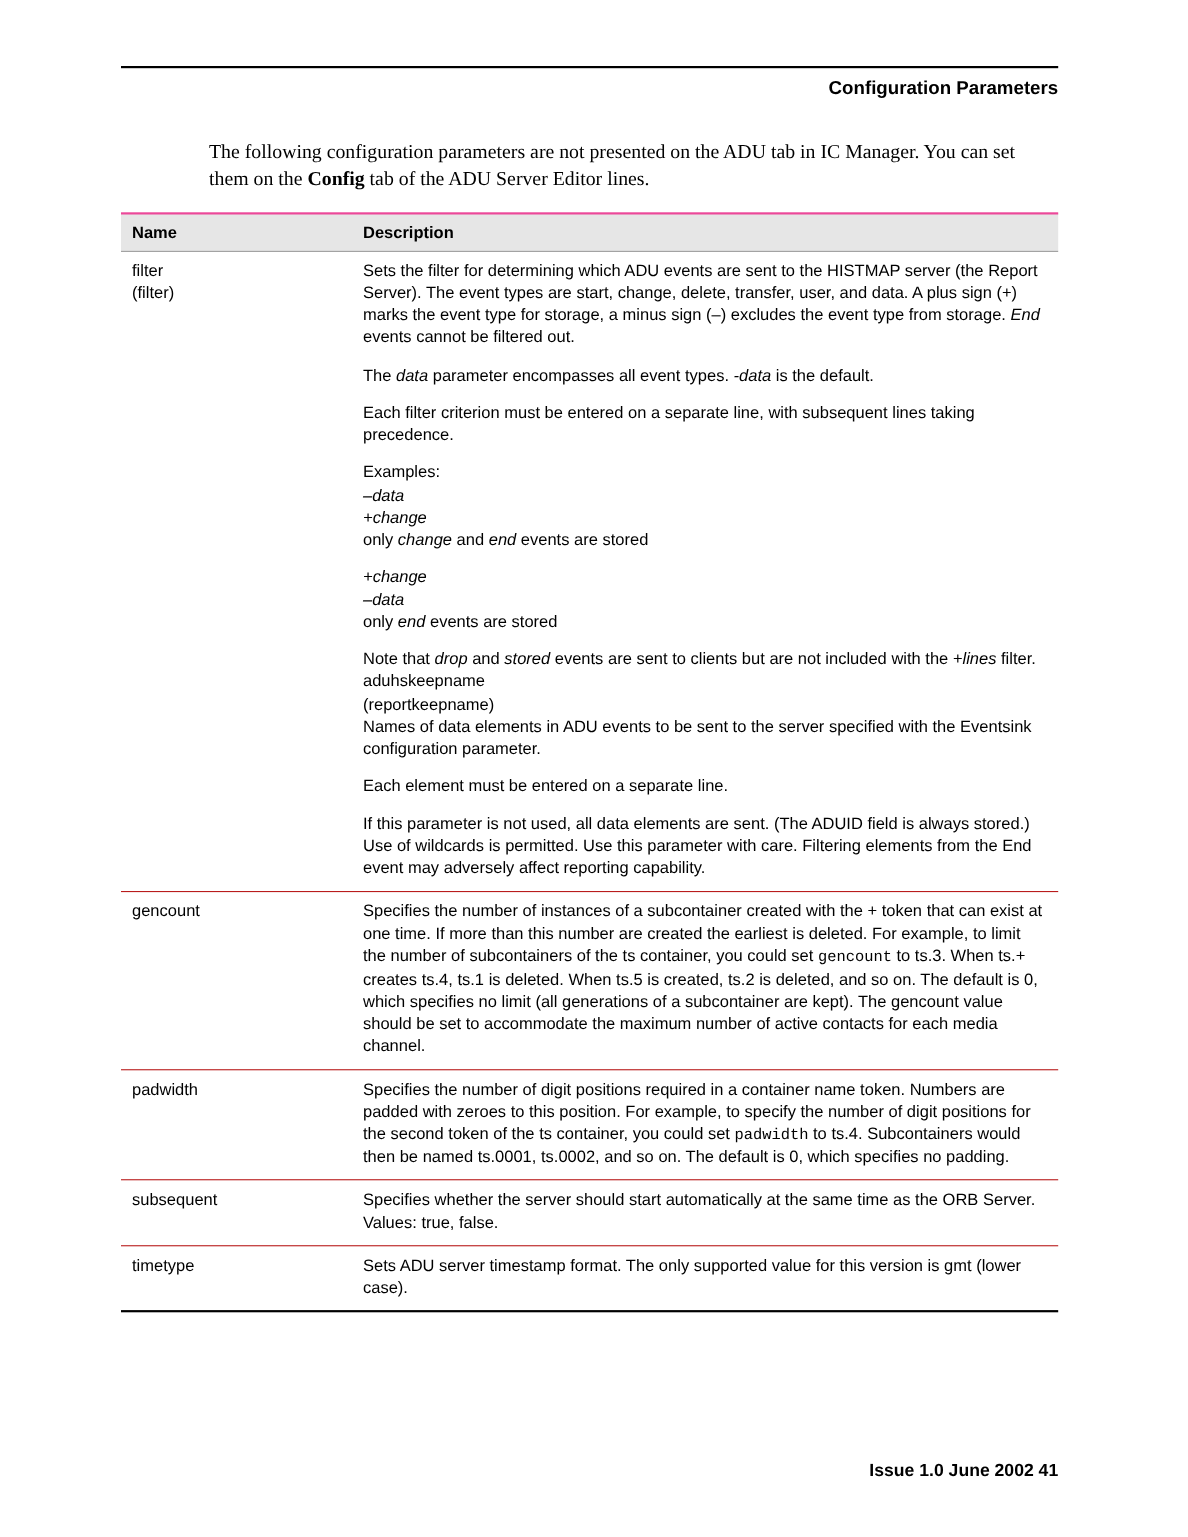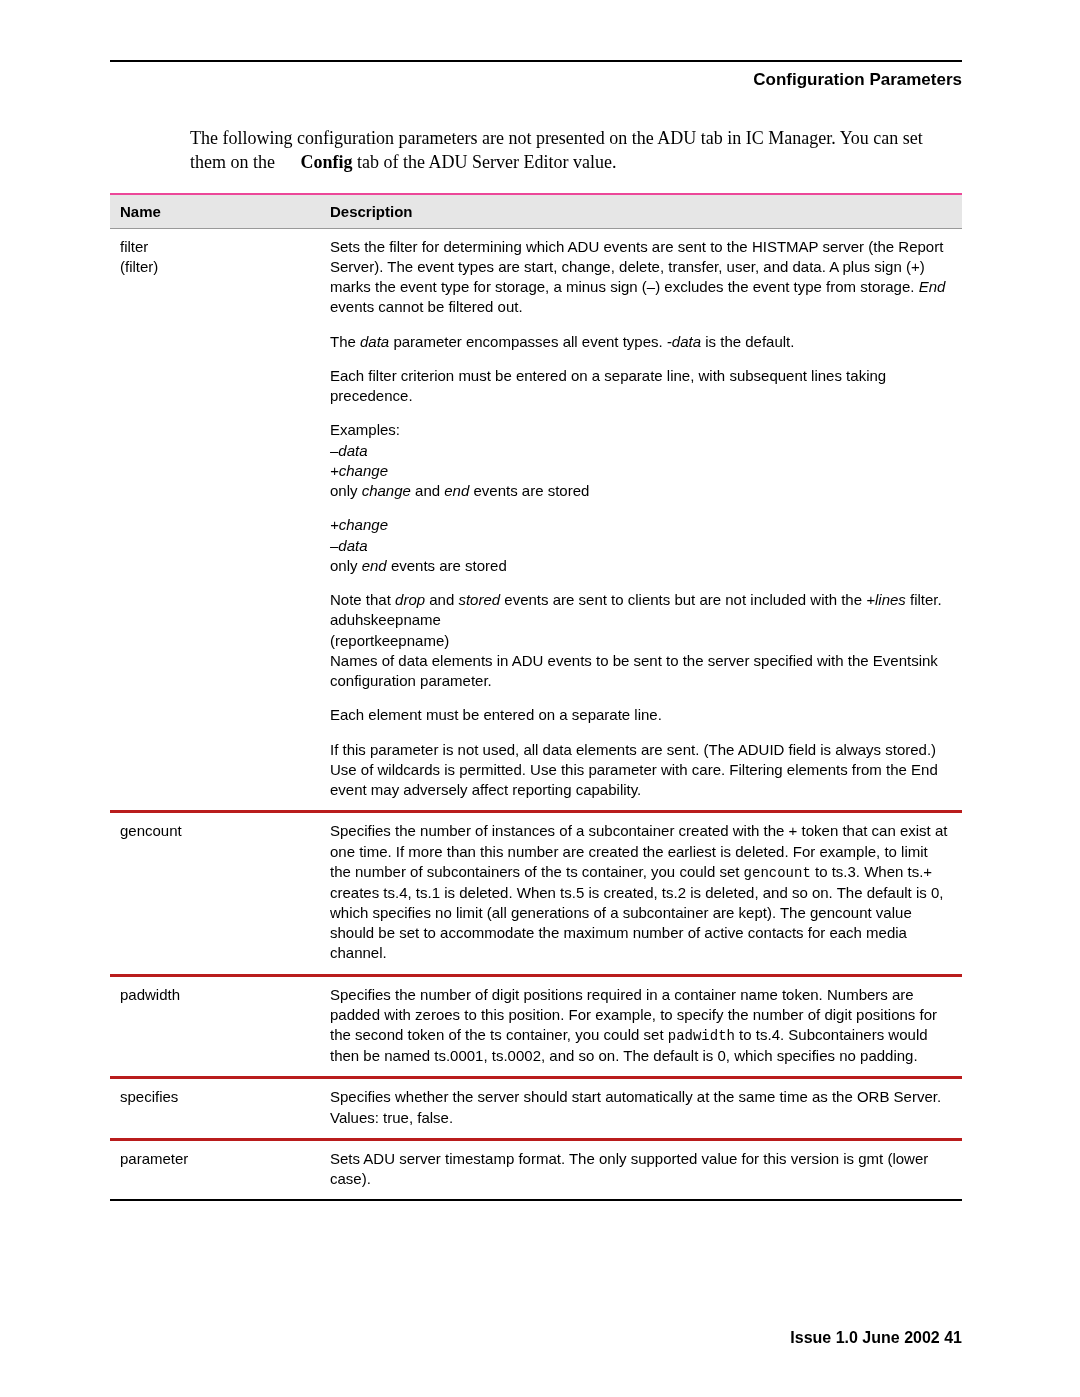--- a/index.html
+++ b/index.html
@@ -27,21 +27,21 @@
     font-size: 17px;
     margin-bottom: 36px;
   }
   .intro {
     font-family: "Times New Roman", Times, serif;
     font-size: 18px;
     line-height: 1.35;
     margin-left: 80px;
     margin-bottom: 18px;
   }
-  .intro b { font-weight: bold; margin-left: 21px; }
+  .intro b { font-weight: bold; }
   table.params {
     width: 100%;
     border-collapse: collapse;
     margin-top: 6px;
   }
   table.params th {
     background: #e6e6e6;
     text-align: left;
     font-weight: bold;
     font-size: 15px;
@@ -50,21 +50,21 @@
     border-bottom: 1px solid #999;
   }
   table.params th.col-name {
     width: 190px;
   }
   table.params td {
     vertical-align: top;
     padding: 8px 10px 10px 10px;
     font-size: 15px;
     line-height: 1.35;
-    border-top: 3px solid #b91c1c;
+    border-top: 1px solid #b91c1c;
   }
   table.params tr:first-child td {
     border-top: none;
   }
   table.params td.name {
     white-space: pre-line;
   }
   table.params .desc p {
     margin: 0 0 14px 0;
   }
@@ -89,21 +89,21 @@
   .footer .pnum { margin-left: 0; }
 </style>
 </head>
 <body>
 
 <div class="page">
   <div class="top-rule"></div>
   <div class="header-title">Configuration Parameters</div>
 
   <div class="intro">
-    <span>The following configuration parameters are not presented on the ADU tab in IC Manager. You can set them on the </span><b>Config</b><span> tab of the ADU Server Editor value.</span>
+    <span>The following configuration parameters are not presented on the ADU tab in IC Manager. You can set them on the </span><b>Config</b><span> tab of the ADU Server Editor lines.</span>
   </div>
 
   <table class="params">
     <thead>
       <tr>
         <th class="col-name">Name</th>
         <th>Description</th>
       </tr>
     </thead>
     <tbody>
@@ -127,27 +127,27 @@
             <p>Specifies the number of instances of a subcontainer created with the + token that can exist at one time. If more than this number are created the earliest is deleted. For example, to limit the number of subcontainers of the ts container, you could set <span class="mono">gencount</span> to ts.3. When ts.+ creates ts.4, ts.1 is deleted. When ts.5 is created, ts.2 is deleted, and so on. The default is 0, which specifies no limit (all generations of a subcontainer are kept). The gencount value should be set to accommodate the maximum number of active contacts for each media channel.</p>
           </td>
         </tr>
         <tr>
           <td class="name">padwidth</td>
           <td class="desc">
             <p>Specifies the number of digit positions required in a container name token. Numbers are padded with zeroes to this position. For example, to specify the number of digit positions for the second token of the ts container, you could set <span class="mono">padwidth</span> to ts.4. Subcontainers would then be named ts.0001, ts.0002, and so on. The default is 0, which specifies no padding.</p>
           </td>
         </tr>
         <tr>
-          <td class="name">specifies</td>
+          <td class="name">subsequent</td>
           <td class="desc">
             <p>Specifies whether the server should start automatically at the same time as the ORB Server. Values: true, false.</p>
           </td>
         </tr>
         <tr>
-          <td class="name">parameter</td>
+          <td class="name">timetype</td>
           <td class="desc">
             <p>Sets ADU server timestamp format. The only supported value for this version is gmt (lower case).</p>
           </td>
         </tr>
       </tbody>
   </table>
   <div class="table-bottom-rule"></div>
 
   <div class="footer">
     <span>Issue 1.0</span>

